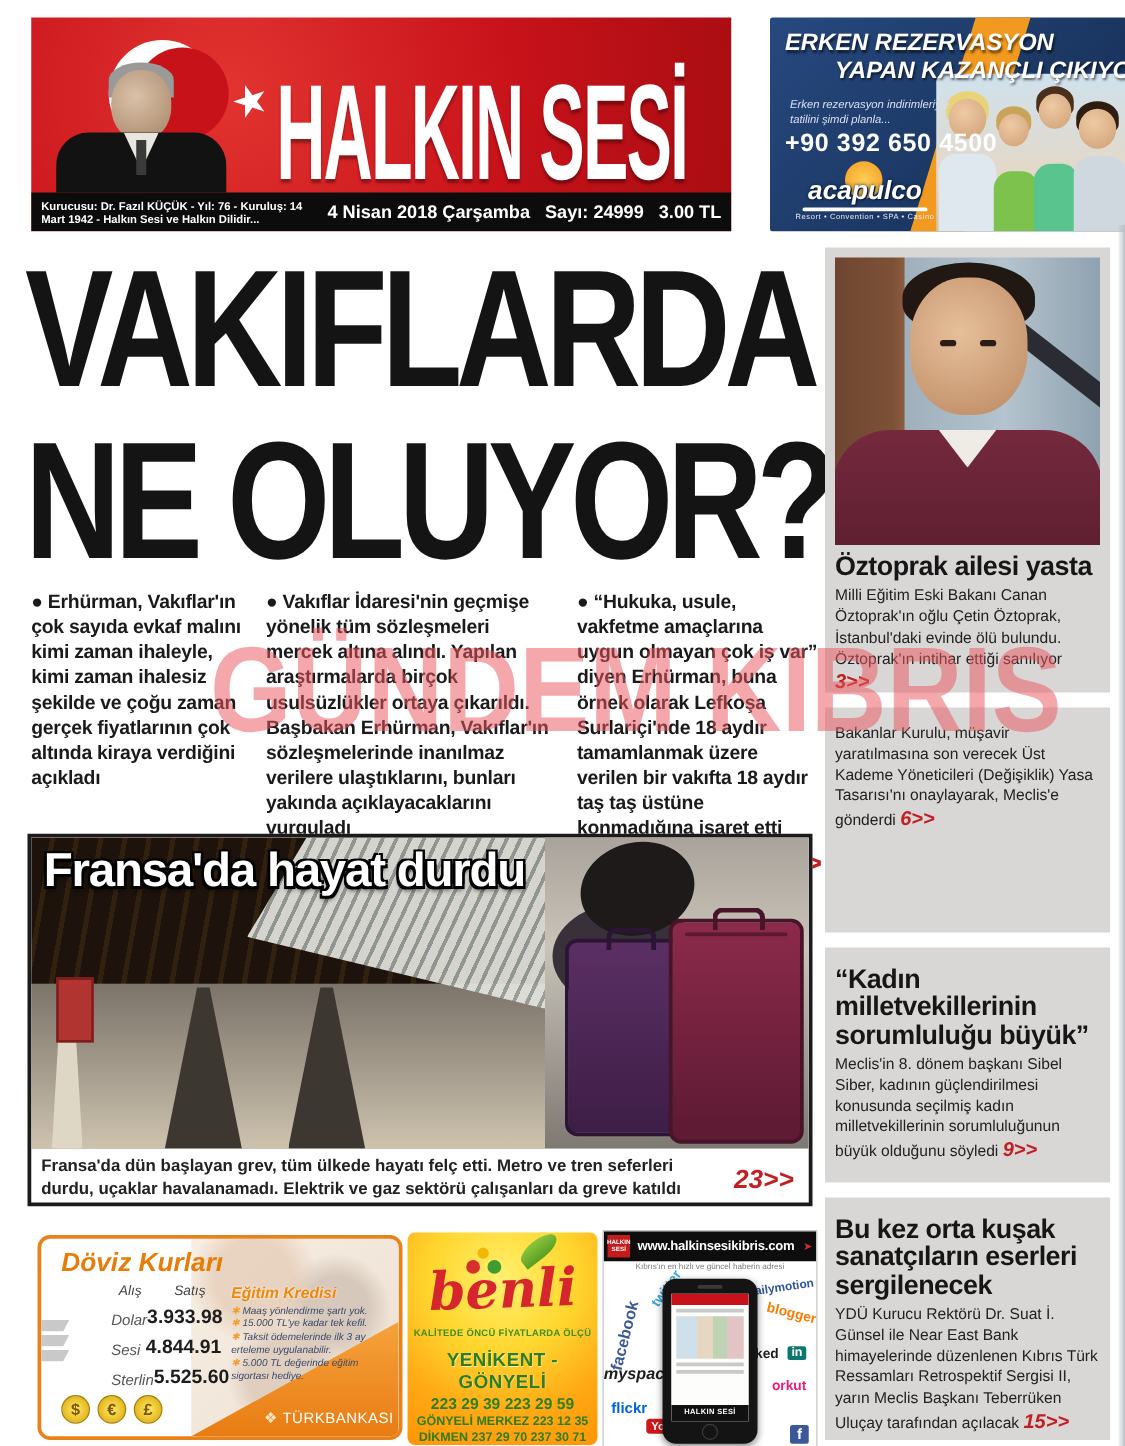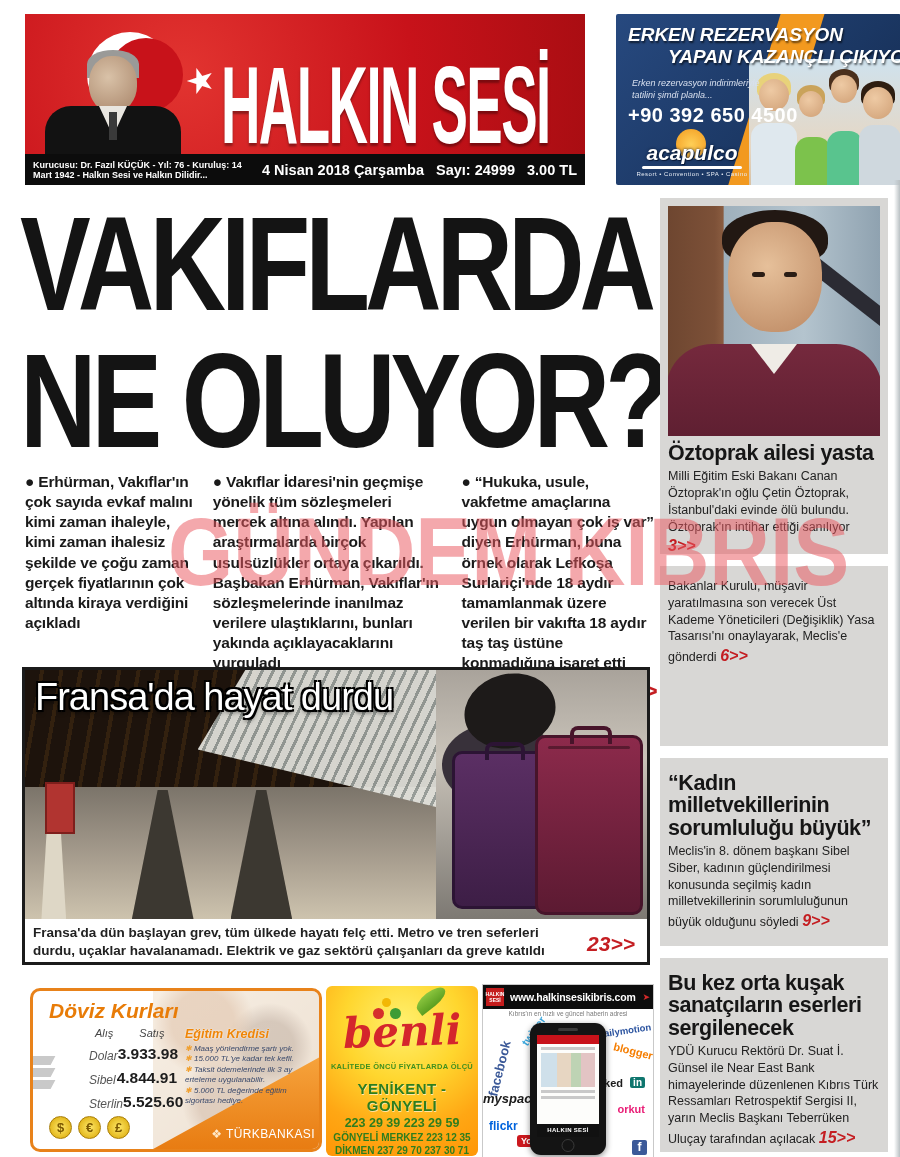--- a/index.html
+++ b/index.html
@@ -86,21 +86,21 @@
   .lug-coat{position:absolute;left:6px;top:52px;width:118px;height:86px;border-radius:50%;background:#38313a;}
   .case-purple{position:absolute;left:16px;bottom:10px;width:94px;height:152px;border-radius:10px;
      background:linear-gradient(#5b2f64,#3d1e46);border:3px solid #2c1434;}
   .case-purple::before{content:"";position:absolute;left:30px;top:-12px;width:32px;height:14px;
      border:4px solid #2c1434;border-bottom:none;border-radius:8px 8px 0 0;}
   .case-maroon{position:absolute;right:4px;bottom:4px;width:102px;height:174px;border-radius:10px;
      background:linear-gradient(#8c2a4b,#5c1a32);border:3px solid #47142a;}
   .case-maroon::before{content:"";position:absolute;left:32px;top:-12px;width:34px;height:14px;
      border:4px solid #47142a;border-bottom:none;border-radius:8px 8px 0 0;}
   .case-seam{position:absolute;left:10%;top:8px;width:80%;height:3px;background:rgba(0,0,0,0.35);border-radius:2px;}
-  .photo-title{position:absolute;left:10px;top:6px;color:#fff;font-weight:400;font-size:38px;letter-spacing:-1px;
+  .photo-title{position:absolute;left:10px;top:6px;color:#fff;font-weight:700;font-size:38px;letter-spacing:-1px;
      text-shadow:-2px -2px 0 #000,2px -2px 0 #000,-2px 2px 0 #000,2px 2px 0 #000,0 3px 4px rgba(0,0,0,0.7);}
   .caption{position:relative;padding:5px 64px 4px 8px;font-size:13.5px;line-height:1.3;font-weight:600;color:#222;}
   .caption .pageref{position:absolute;right:12px;bottom:6px;font-size:21px;}
   
   .sb{position:absolute;left:660px;width:228px;background:#d8d7d5;box-sizing:border-box;padding:8px;}
   .sb1{top:198px;height:356px;}
   .sb2{top:566px;height:180px;}
   .sb3{top:758px;height:188px;}
   .sb4{top:958px;height:194px;}
   .sb h2{margin:6px 0 4px;font-size:21.5px;line-height:1.04;font-weight:800;color:#161616;letter-spacing:-0.4px;}
@@ -345,21 +345,21 @@
       <div class="hdr">
         <span>Alış</span>
         <span>Satış</span>
       </div>
       <div class="row">
         <span class="nm">Dolar</span>
         <span class="v">3.93</span>
         <span class="v">3.98</span>
       </div>
       <div class="row">
-        <span class="nm">Sibel</span>
+        <span class="nm">Sesi</span>
         <span class="v">4.84</span>
         <span class="v">4.91</span>
       </div>
       <div class="row">
         <span class="nm">Sterlin</span>
         <span class="v">5.52</span>
         <span class="v">5.60</span>
       </div>
     </div>
     <div class="coins">

